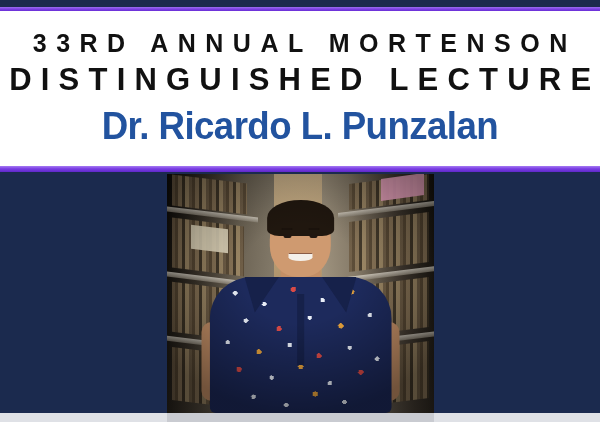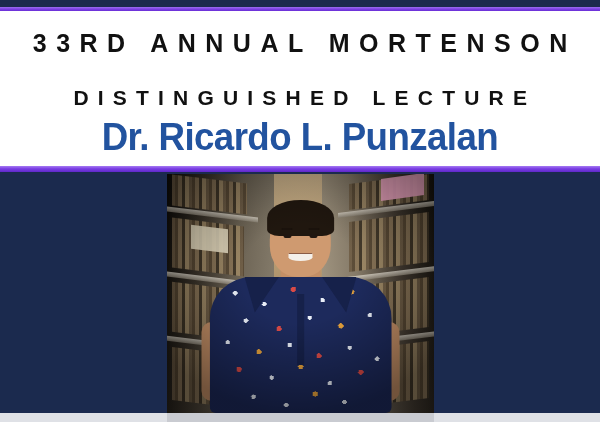--- a/index.html
+++ b/index.html
@@ -25,21 +25,21 @@
   }
   .eyebrow-line1, .eyebrow-line2 {
     color:#111111;
     font-weight:bold;
     font-size:25px;
     letter-spacing:9.5px;
     line-height:1.32;
     white-space:nowrap;
     text-indent:9.5px;
   }
-  .eyebrow-line2 { font-size:21px; letter-spacing:9.2px;margin-top:24px; }
+  .eyebrow-line2 { font-size:31px; letter-spacing:9.2px; }
   .speaker-name {
     color:#22539f;
     font-weight:bold;
     font-size:39px;
     line-height:1.12;
     letter-spacing:-0.6px;
     white-space:nowrap;
     margin-top:3px;
     transform:scaleX(0.94);
   }

